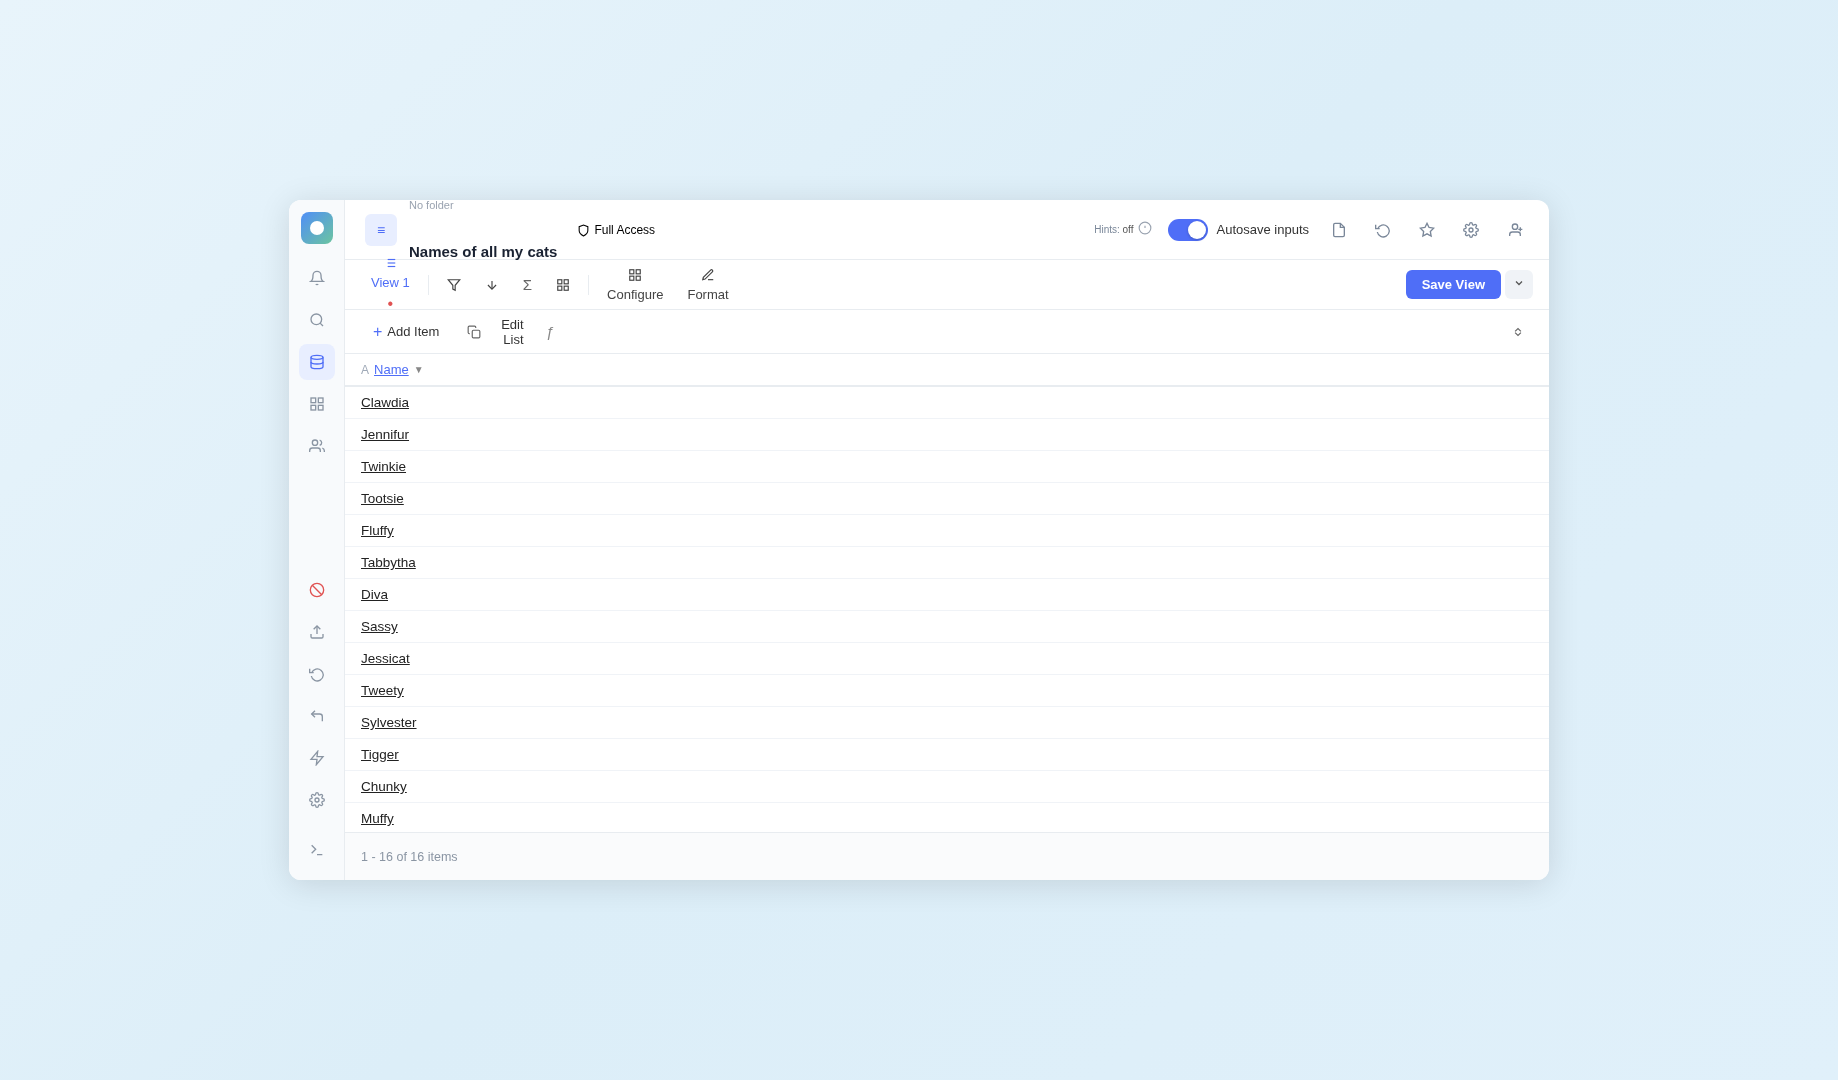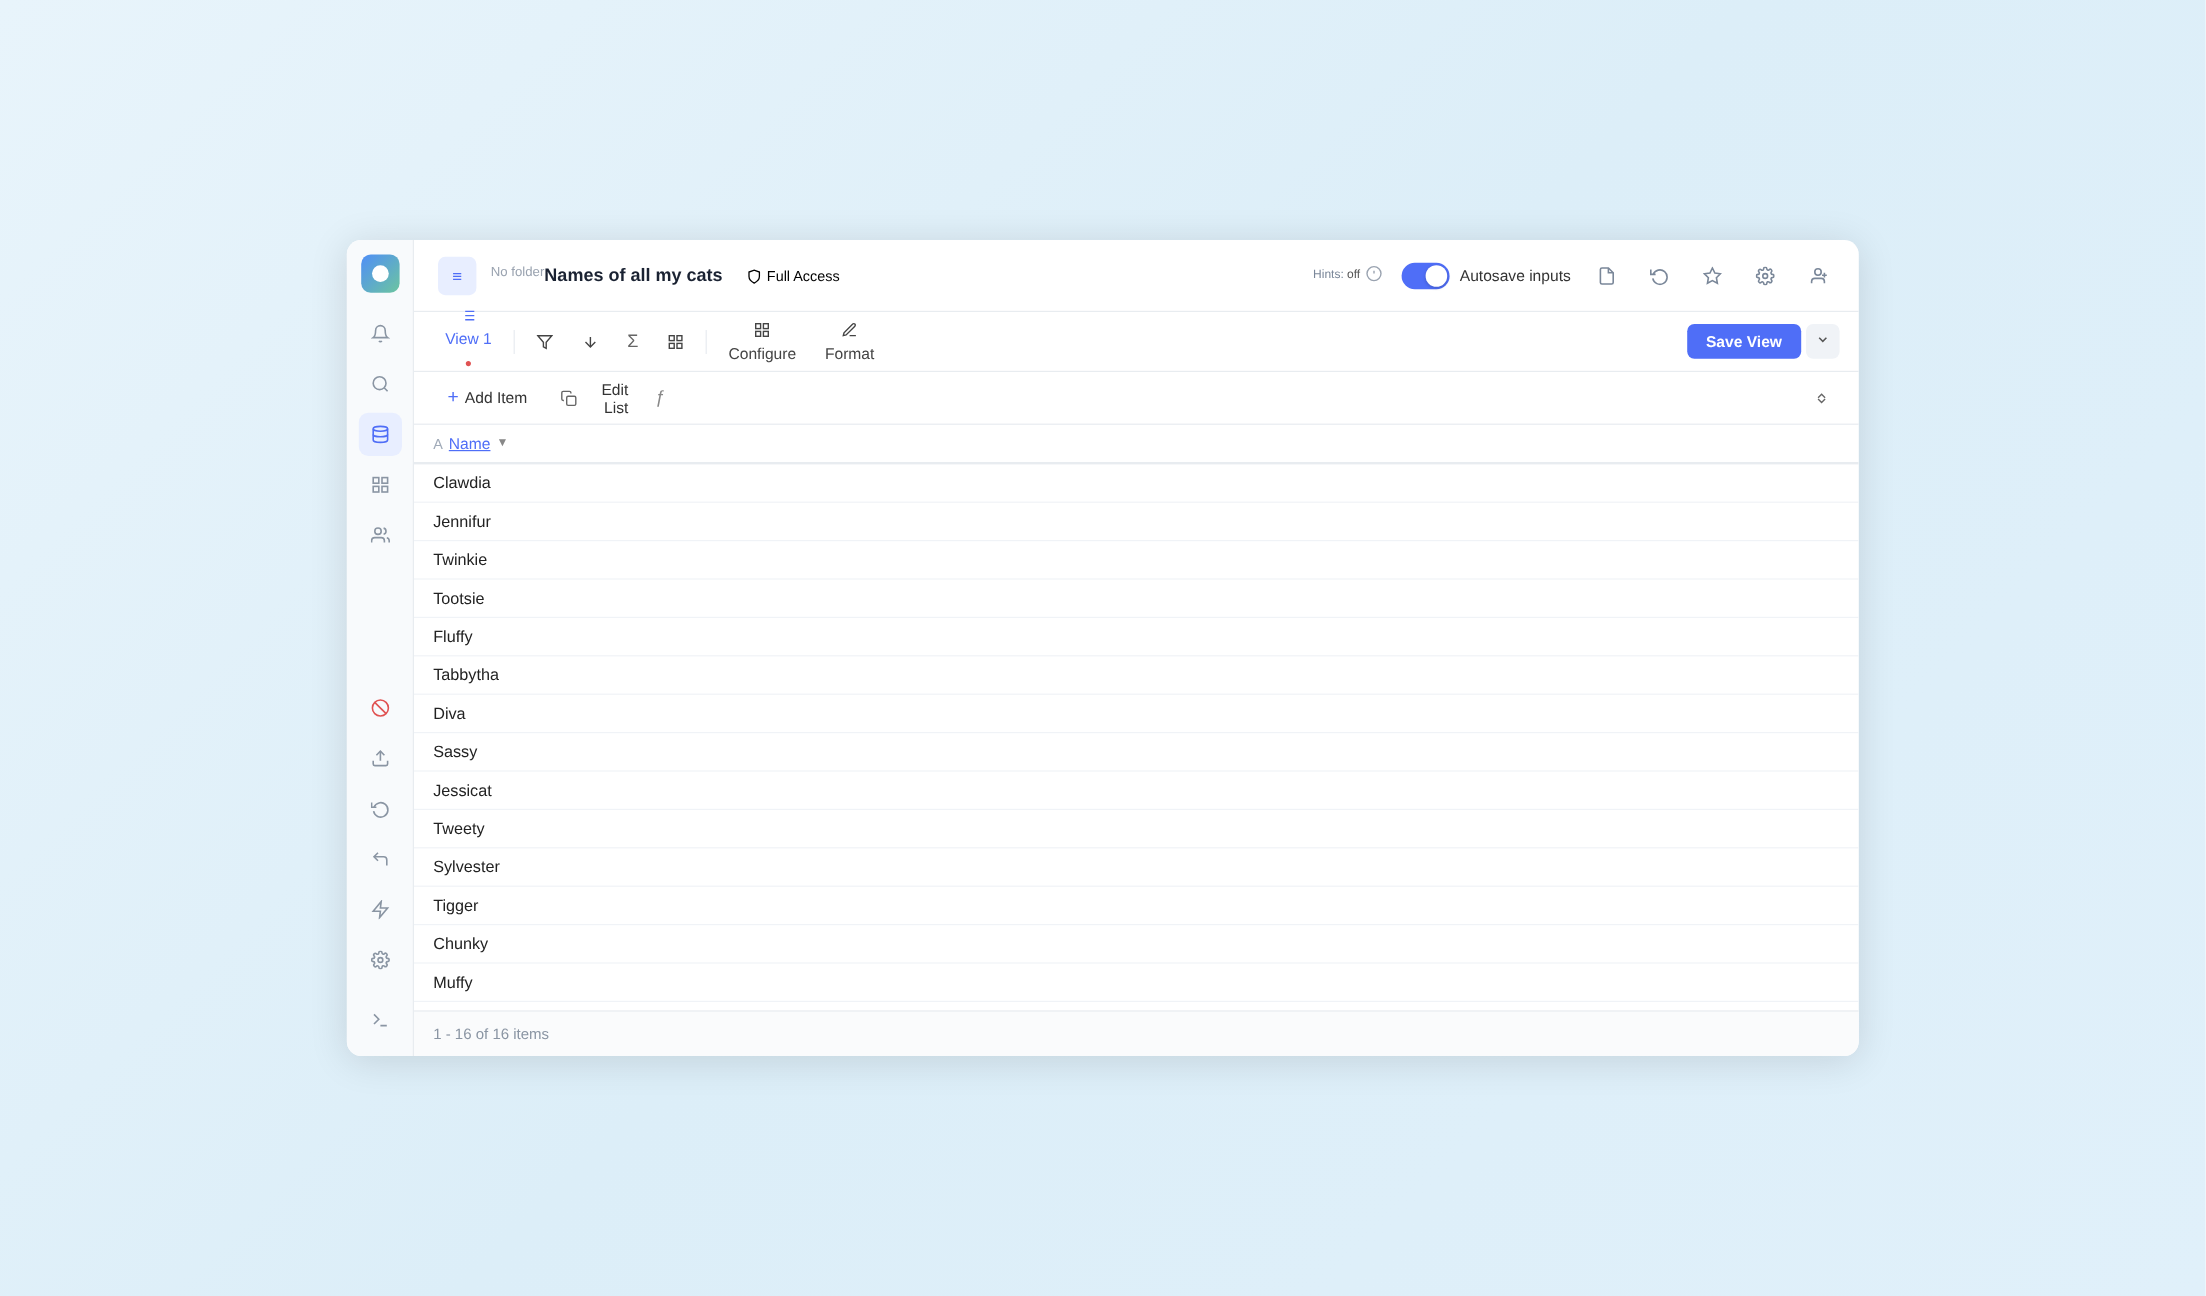--- a/index.html
+++ b/index.html
@@ -89,21 +89,22 @@
       background: #e8eeff;
       border-radius: 6px;
       display: flex;
       align-items: center;
       justify-content: center;
       color: #4f6ef7;
       font-size: 14px;
     }
     .header-title-area {
       display: flex;
-      flex-direction: row;
+      flex-direction: column;
+      gap: 32px;
     }
     .header-no-folder {
       font-size: 11px;
       color: #9aa3b0;
     }
     .header-title {
       font-size: 15px;
       font-weight: 600;
       color: #1a2232;
     }
@@ -314,27 +315,28 @@
       color: #888;
       font-size: 10px;
       cursor: pointer;
     }
     .table-row td {
       padding: 8px 16px;
       border-bottom: 1px solid #f0f3f7;
       color: #1a2232;
       font-size: 13.5px;
       width: 220px;
+      text-decoration: underline;
     }
     .table-row td:first-child {
       color: #222;
     }
     
     .table-footer {
-      height: 38px;
+      height: 48px;
       border-top: 1px solid #e8ecf0;
       display: flex;
       align-items: center;
       padding: 0 16px;
       font-size: 12.5px;
       color: #8a95a3;
       background: #fafbfc;
     }
   </style>
 </head>

